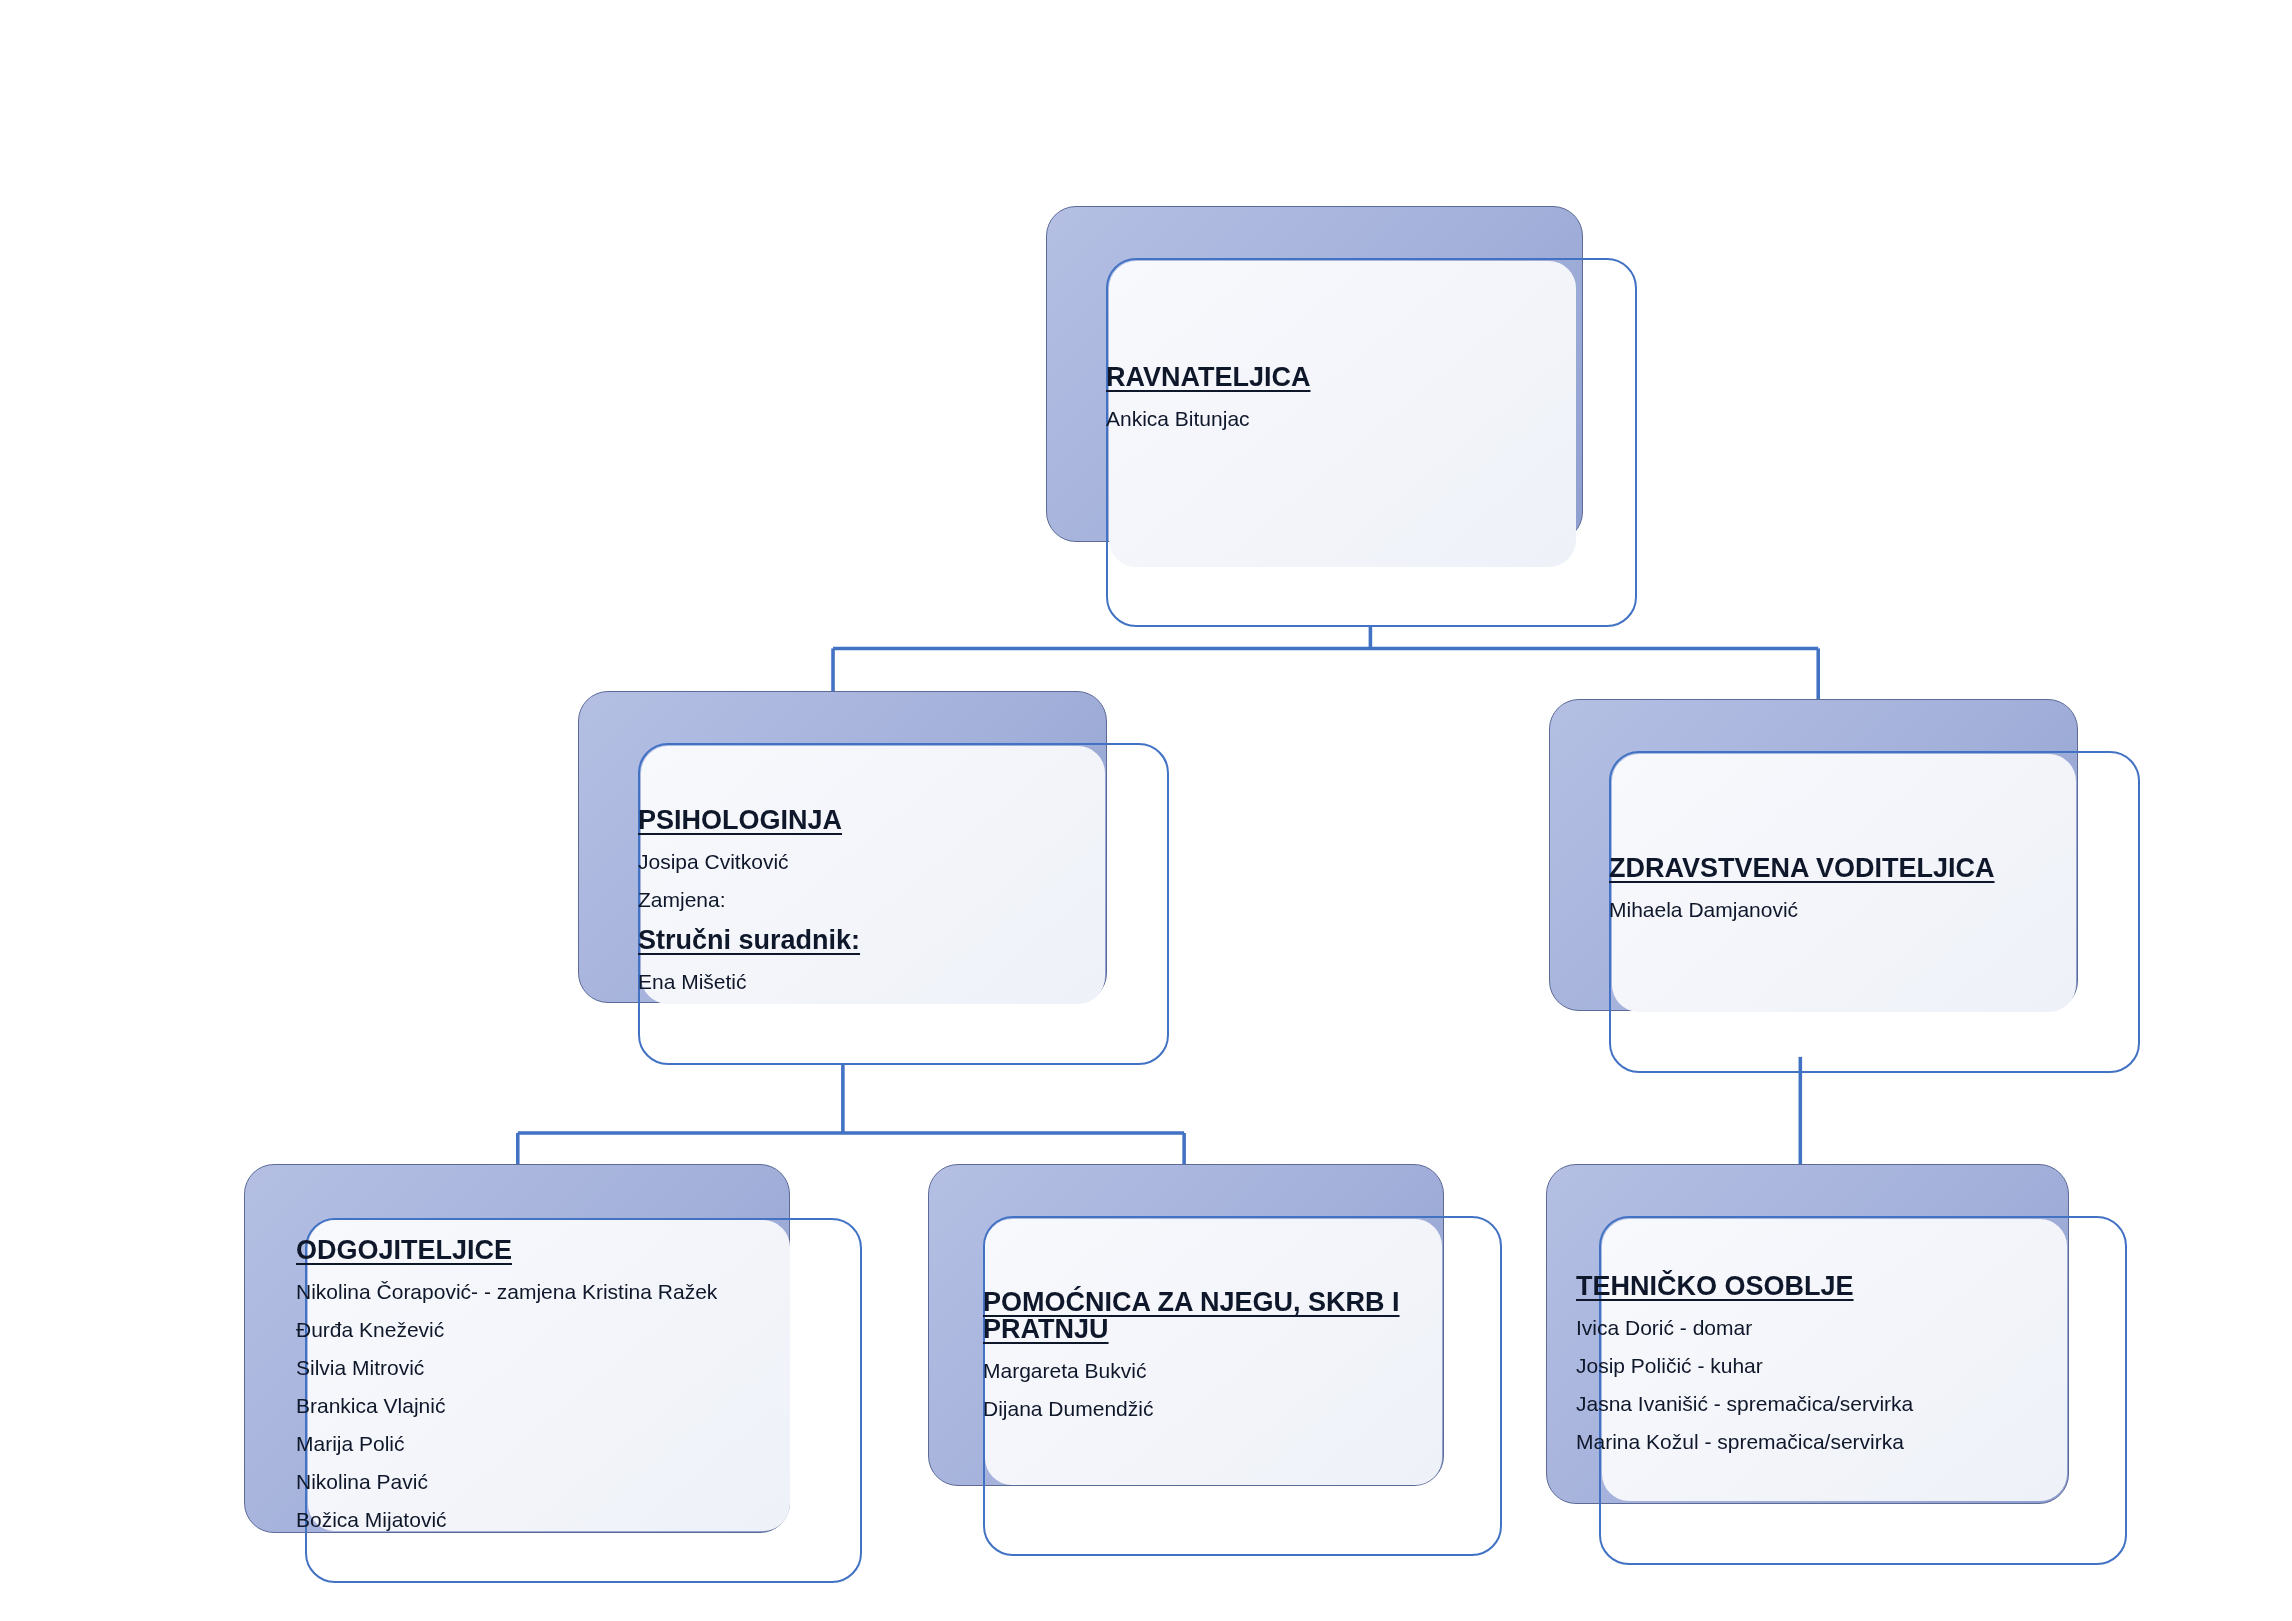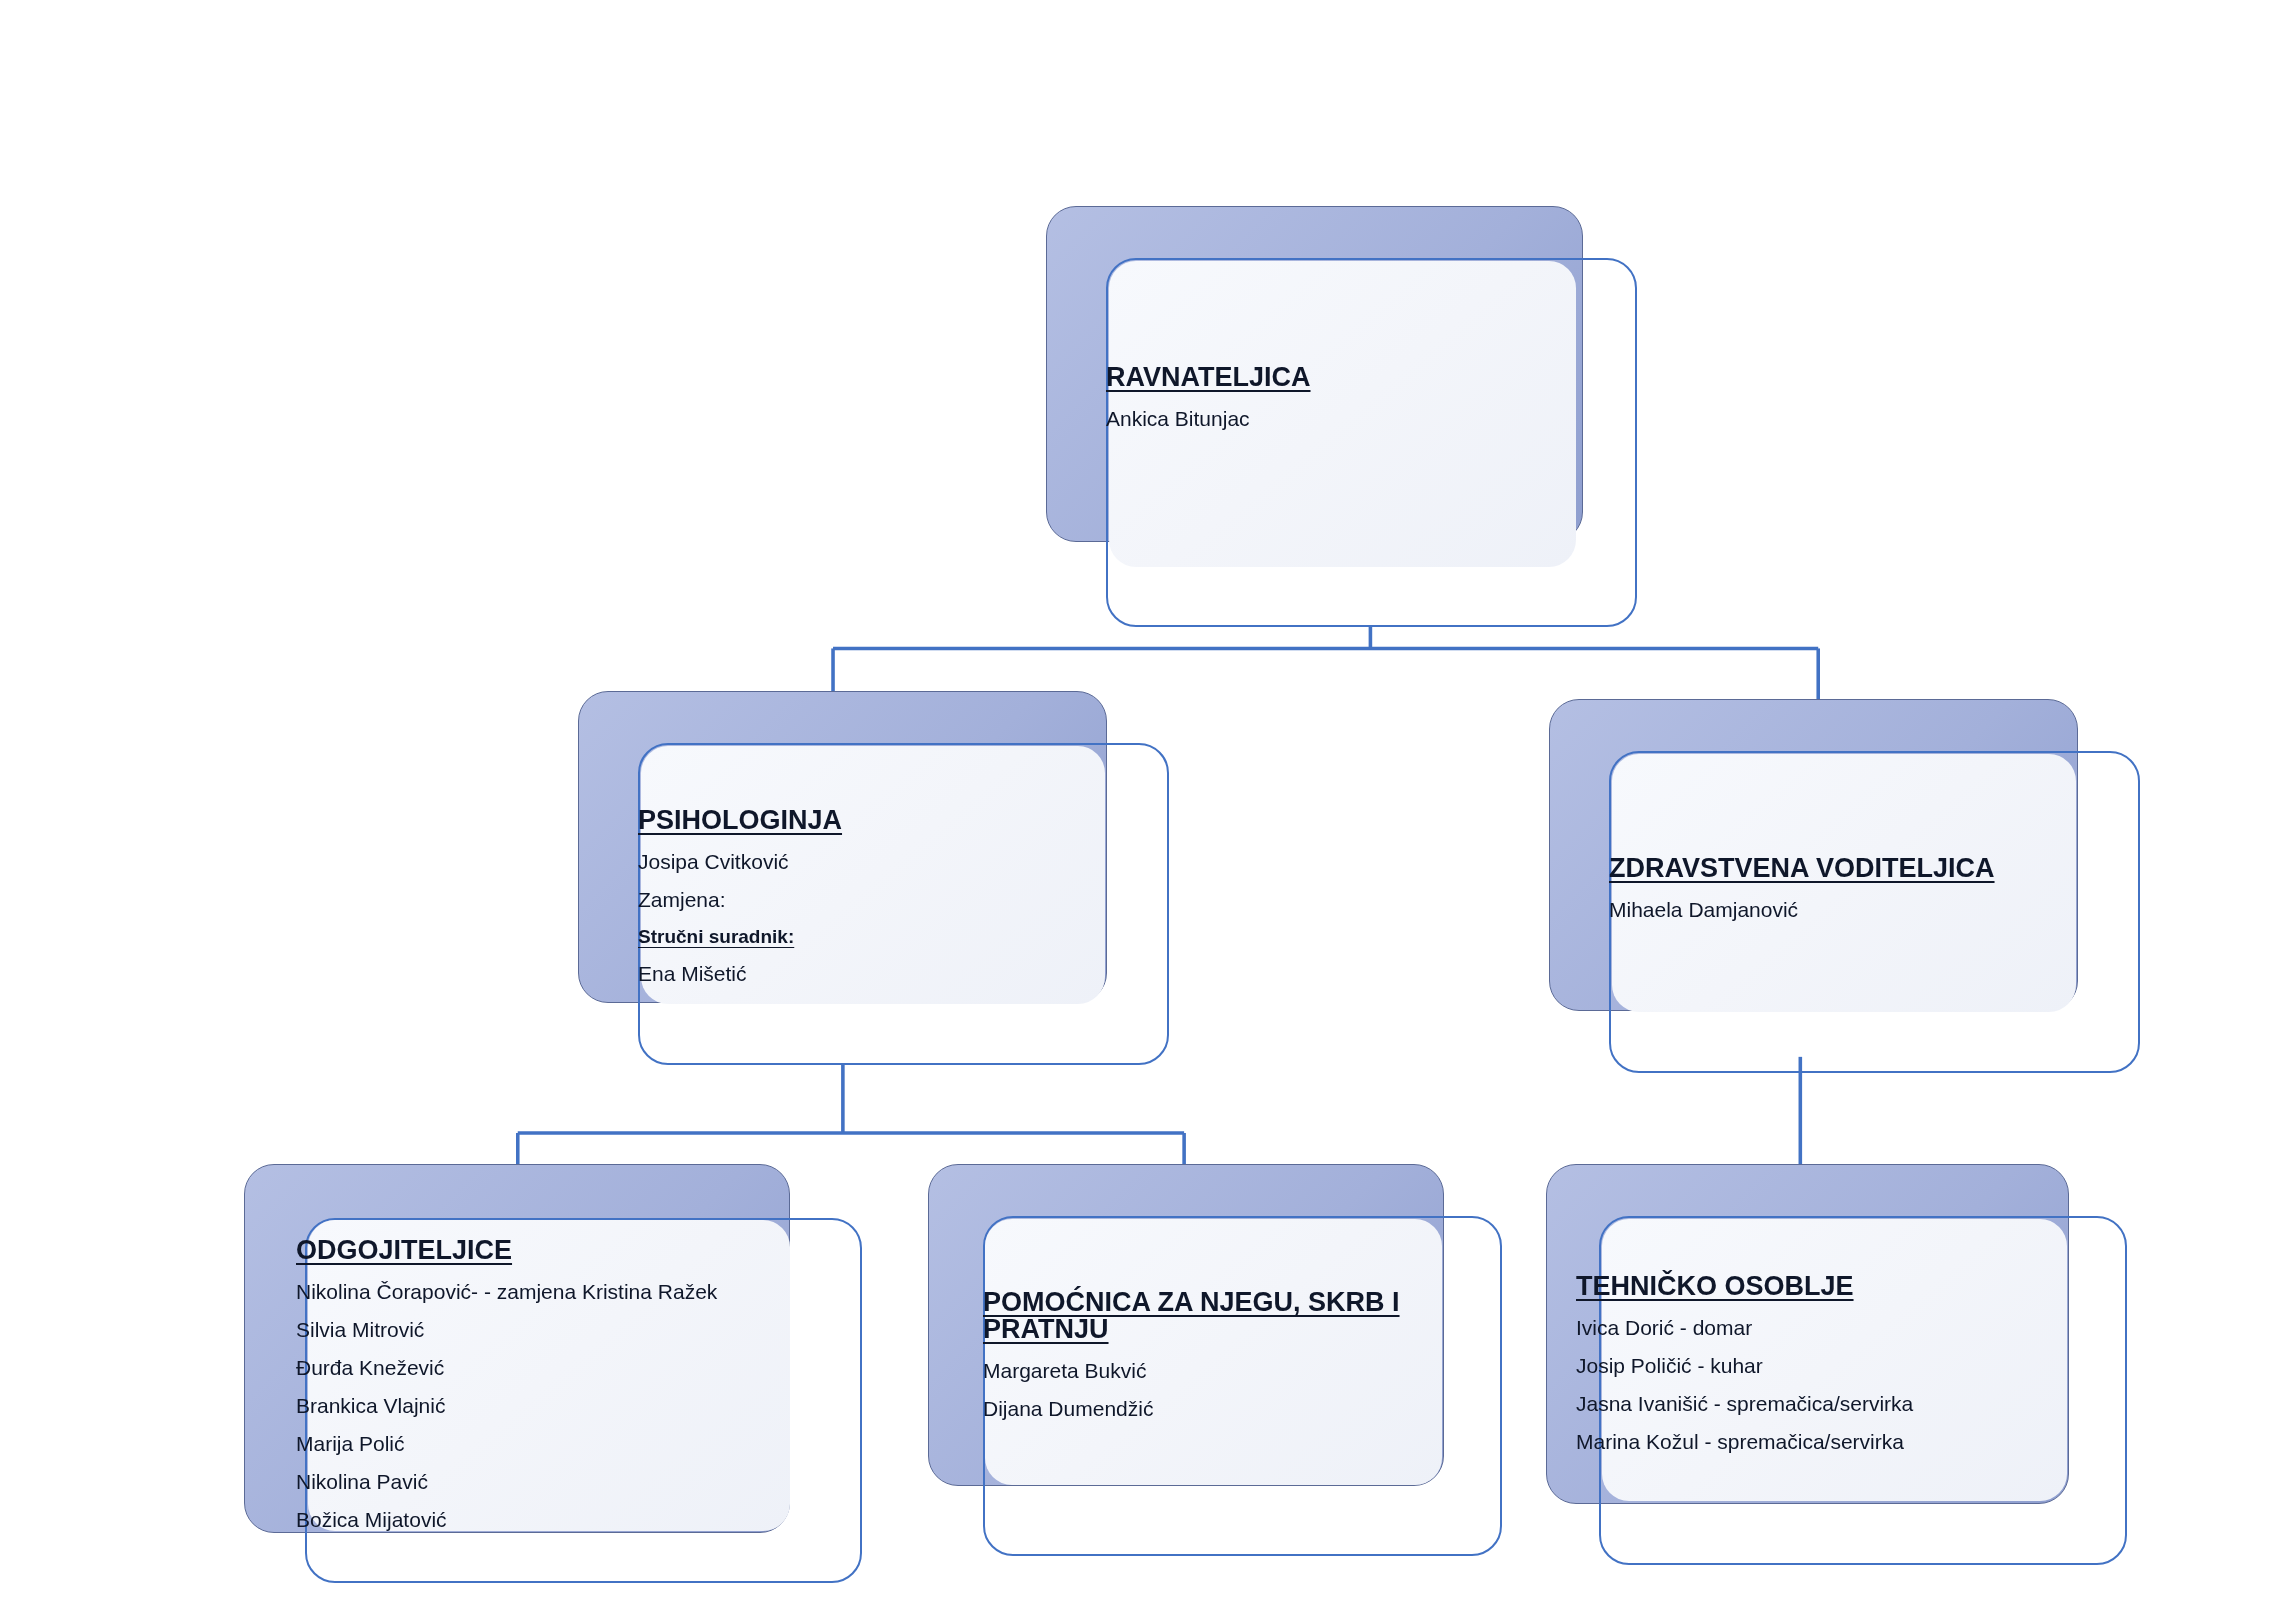--- a/index.html
+++ b/index.html
@@ -80,21 +80,21 @@
     font-size: 21px;
     white-space: nowrap;
   }
   .node-line:last-child { margin-bottom: 0; }
   .node-sub {
     display: block;
     font-weight: bold;
     text-decoration: underline;
     text-underline-offset: 3.6px;
     margin-bottom: 17px;
-    font-size: 19px;
+    font-size: 27px;
   }
 </style>
 </head>
 <body>
 
 <div id="chart-canvas">
 
   <svg id="connectors" viewBox="0 0 2560 1811" width="2293" height="1622">
 
     <path d="M 1530 700 L 1530 724" stroke="#4272c4" stroke-width="4" fill="none"></path>
@@ -143,22 +143,22 @@
     </div>
   </div>
 
   <div class="node" style="left:244px; top:1164px; width:627px; height:430px;">
     <div class="node-shadow" style="width:546px; height:369px;"></div>
     <div class="node-card" style="left:61px; top:54px; width:557px; height:365px;"></div>
     <div class="node-fill" style="left:64px; top:56px; width:482px; height:311px;"></div>
     <div class="node-text" style="top:73px; left:52px; width:575px;">
       <span class="node-title">ODGOJITELJICE</span>
       <span class="node-line">Nikolina Čorapović- - zamjena Kristina Ražek</span>
+      <span class="node-line">Đurđa Knežević</span>
       <span class="node-line">Silvia Mitrović</span>
-      <span class="node-line">Đurđa Knežević</span>
       <span class="node-line">Brankica Vlajnić</span>
       <span class="node-line">Marija Polić</span>
       <span class="node-line">Nikolina Pavić</span>
       <span class="node-line">Božica Mijatović</span>
     </div>
   </div>
 
   <div class="node" style="left:928px; top:1164px; width:591px; height:403px;padding-left:16px;">
     <div class="node-shadow" style="width:516px; height:322px;"></div>
     <div class="node-card" style="left:55px; top:52px; width:519px; height:340px;"></div>

